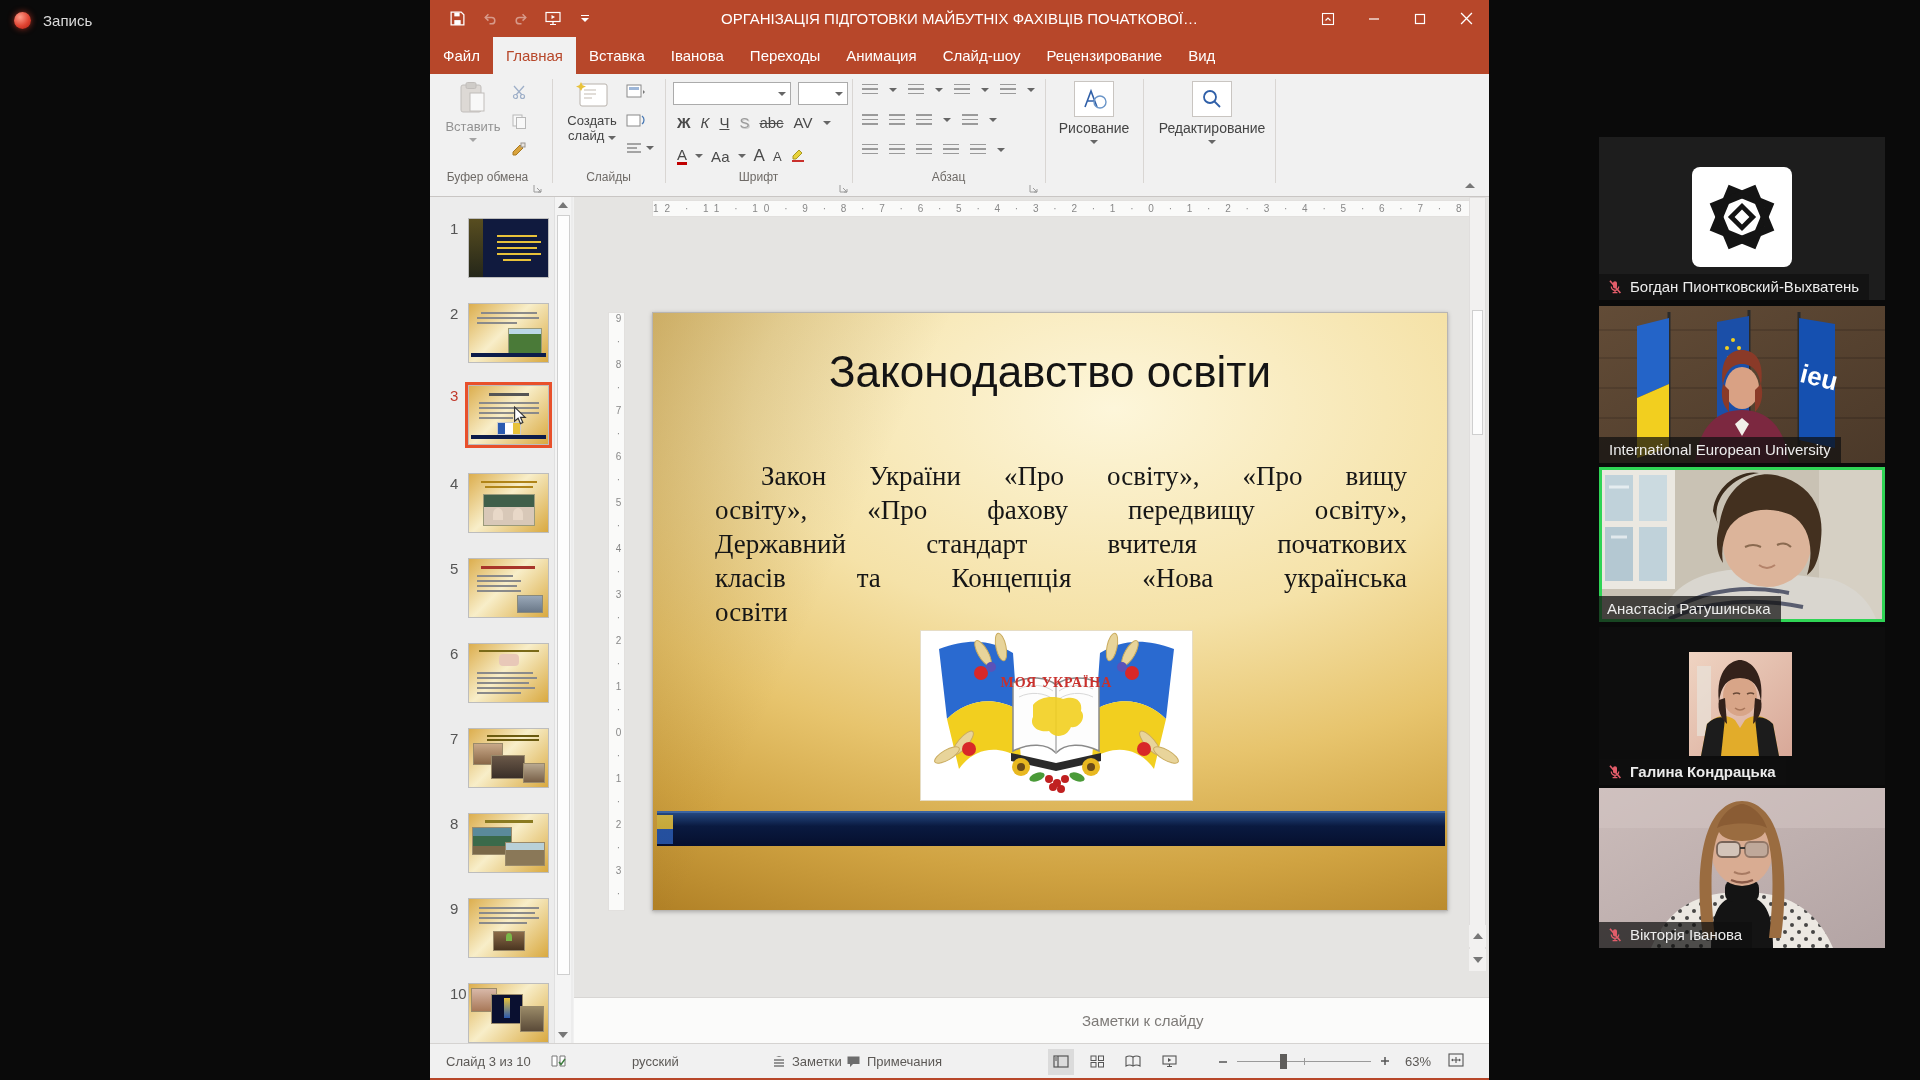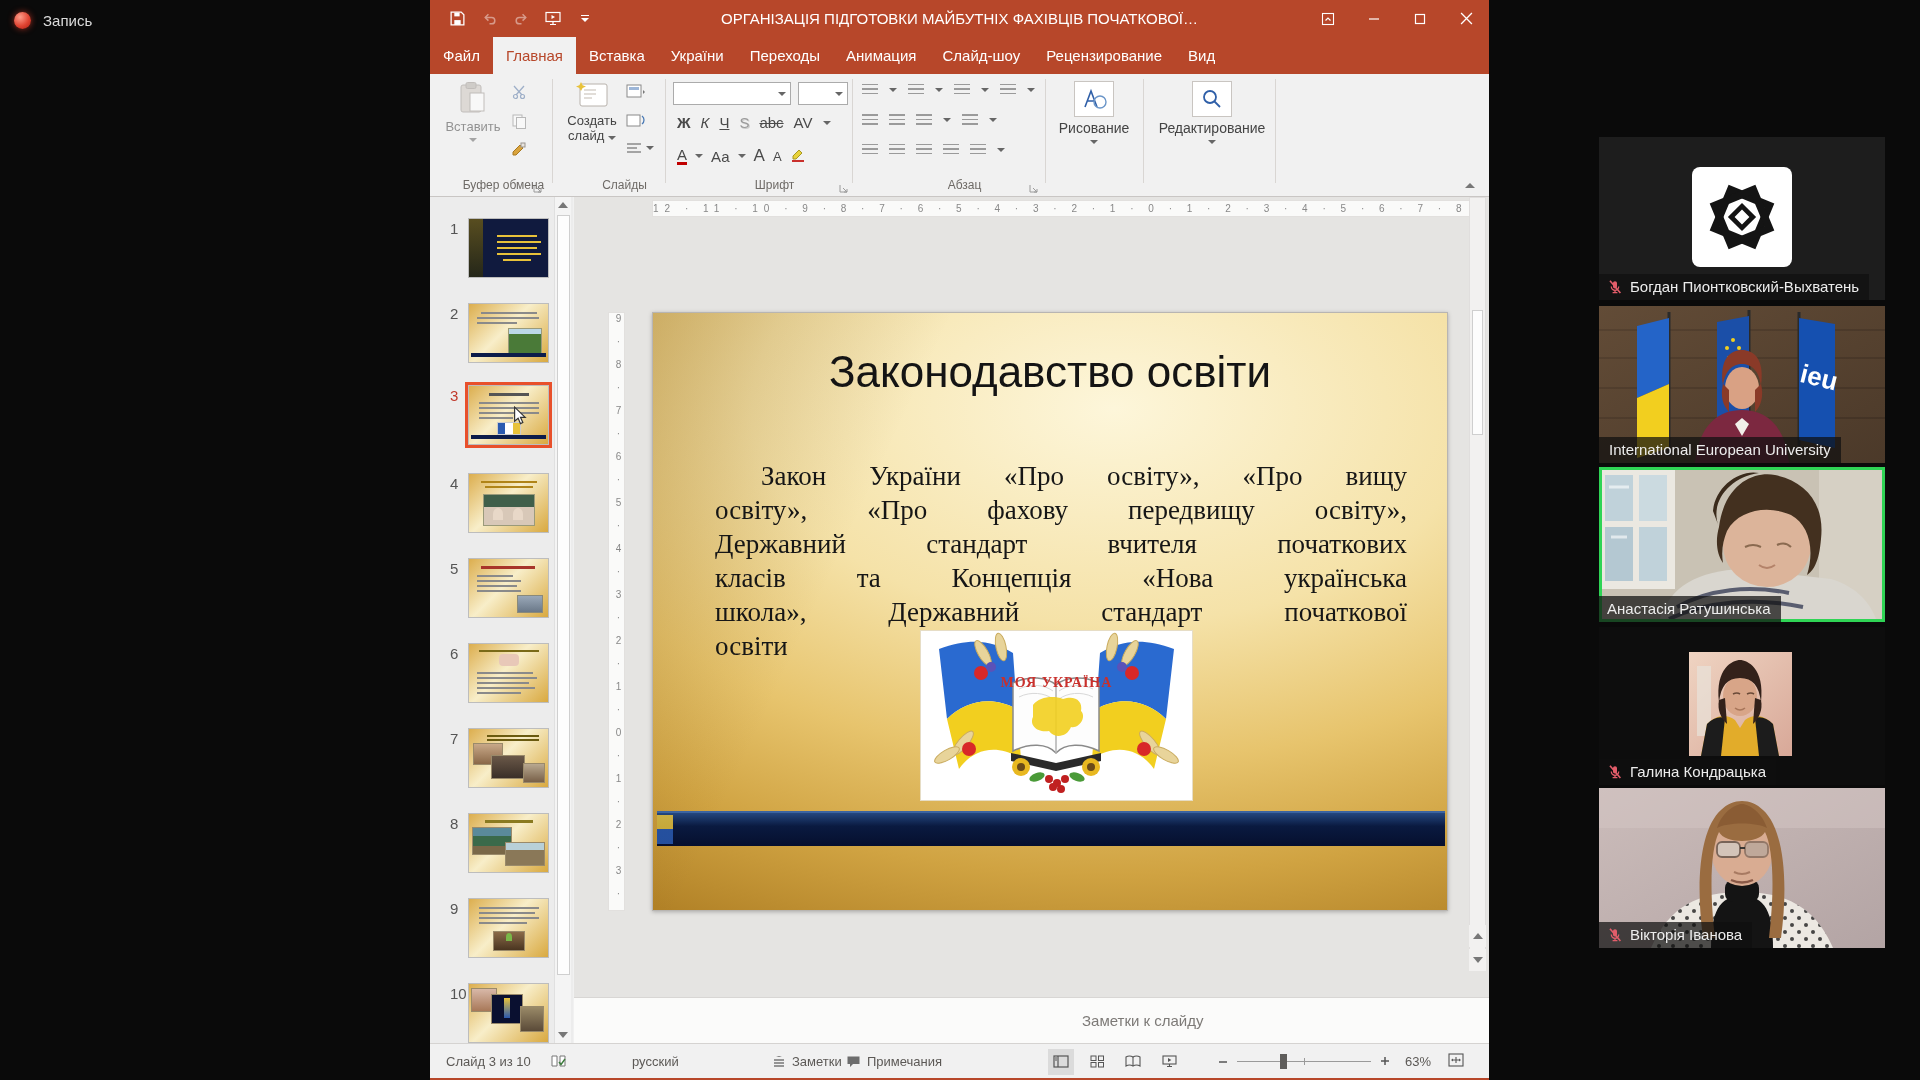--- a/index.html
+++ b/index.html
@@ -31,21 +31,21 @@
   .tab { padding:0 13px; display:flex; align-items:center; color:#fff; cursor:default; }
   .tab.active { background:#f1f1f1; color:#b7472a; }
   .tabrt { position:absolute; right:0; top:0; height:37px; display:flex; align-items:stretch; }
   .tab-help { display:flex; align-items:center; gap:6px; padding:0 10px; opacity:.6; color:#fff; }
   .tab-signin { display:flex; align-items:center; padding:0 12px; color:#fff; }
   .tab-share { display:flex; align-items:center; gap:7px; padding:0 14px; color:#fff; background:rgba(255,255,255,.09); }
 
   .ribbon { position:absolute; left:0; top:74px; width:100%; height:123px; background:#f1f1f1;
     border-bottom:1px solid #c9c6c4; }
   .rsep { position:absolute; top:5px; width:1px; height:104px; background:#d9d6d3; }
-  .grouplabel { position:absolute; bottom:4px; font-size:12px; color:#6e6a66; text-align:center;margin-left:16px; }
+  .grouplabel { position:absolute; bottom:12px; font-size:12px; color:#6e6a66; text-align:center; }
   .launch { position:absolute; bottom:5px; width:11px; height:11px; opacity:.7; }
   .bigbtn { position:absolute; top:7px; display:flex; flex-direction:column; align-items:center; gap:4px; color:#444; font-size:13px; }
   .bigbtn .lbl { line-height:15px; text-align:center; }
   .dnarr { width:0; height:0; border-left:4px solid transparent; border-right:4px solid transparent; border-top:4px solid #666; display:inline-block; }
   .combo { position:absolute; height:23px; background:#fff; border:1px solid #ababab; display:flex; align-items:center; justify-content:flex-end; padding-right:4px; }
   .fxrow { position:absolute; display:flex; align-items:center; gap:10px; color:#4a4a4a; font-size:15px; }
   .fx-b { font-weight:bold; }
   .fx-i { font-style:italic; }
   .fx-u { text-decoration:underline; }
   .fx-sh { color:#9a9a9a; text-shadow:1px 1px 0 #ccc; }
@@ -192,21 +192,21 @@
               <path d="M1 1l10 10M11 1 1 11" stroke="#fff" stroke-width="1.2"></path>
             </svg>
         </span>
       </div>
     </div>
 
     <div class="tabrow">
       <span class="tab">Файл</span>
       <span class="tab active">Главная</span>
       <span class="tab">Вставка</span>
-      <span class="tab">України</span>
+      <span class="tab">Іванова</span>
       <span class="tab">Переходы</span>
       <span class="tab">Анимация</span>
       <span class="tab">Слайд-шоу</span>
       <span class="tab">Рецензирование</span>
       <span class="tab">Вид</span>
     </div>
 
     <div class="ribbon">
 
       <div class="bigbtn" style="left:14px; width:58px; opacity:.55;">
@@ -512,21 +512,20 @@
       <div class="vruler">9·8·7·6·5·4·3·2·1·0·1·2·3·4·5·6·7·8·9</div>
 
       <div class="slide">
         <span class="slide-shade"></span>
         <div class="slide-title">Законодавство освіти</div>
         <div class="slide-body">
           <div class="sline first">Закон України «Про освіту», «Про вищу</div>
           <div class="sline">освіту», «Про фахову передвищу освіту»,</div>
           <div class="sline">Державний стандарт вчителя початкових</div>
           <div class="sline">класів та Концепція «Нова українська</div>
-          <div class="sline">школа», Державний стандарт початкової</div>
           <div class="sline last">освіти</div>
         </div>
 
         <div class="slide-img">
           <svg width="271" height="169" viewBox="0 0 271 169">
 
             <path d="M18 18 C50 6 72 10 92 22 L96 78 C70 64 44 70 26 88 Z" fill="#2a6ad0"></path>
             <path d="M26 88 C44 70 70 64 96 78 L100 128 C76 112 52 118 38 138 Z" fill="#f2cf1f"></path>
 
             <path d="M253 18 C221 6 199 10 179 22 L175 78 C201 64 227 70 245 88 Z" fill="#2a6ad0"></path>
@@ -763,21 +762,21 @@
       <path d="M120 60 C126 14 158 4 176 8 C206 14 226 36 222 72 C220 96 214 104 208 108 C216 82 210 58 192 48 C170 38 140 42 128 64 C124 74 122 84 124 96 C118 88 116 74 120 60 Z" fill="#43301f"></path>
       <path d="M120 60 C110 36 130 10 160 6 C140 2 116 20 114 44 Z" fill="#3a2a1b"></path>
       <path d="M146 80 q8 -4 16 0 M178 78 q8 -4 14 2" stroke="#8a6a50" stroke-width="2" fill="none"></path>
       <path d="M160 98 q8 6 16 0" stroke="#b4836a" stroke-width="2" fill="none"></path>
     </svg>
     <div class="namebar">
       <span>Анастасія Ратушинська</span>
     </div>
   </div>
 
-  <div class="tile" style="top:627px; height:158px; background:#0d0d0d;">
+  <div class="tile" style="top:627px; height:158px; background:#0d0d0d;font-weight:bold;">
     <svg width="103" height="104" viewBox="0 0 103 104" style="position:absolute; left:90px; top:25px;">
       <rect width="103" height="104" fill="url(#pk)"></rect>
       <defs>
           <linearGradient id="pk" x1="0" y1="0" x2="1" y2="1">
             <stop offset="0" stop-color="#efd4c2"></stop>
             <stop offset="1" stop-color="#d8a898"></stop>
           </linearGradient>
         </defs>
       <rect x="8" y="14" width="14" height="70" fill="#e8e2da" opacity=".7"></rect>
 

